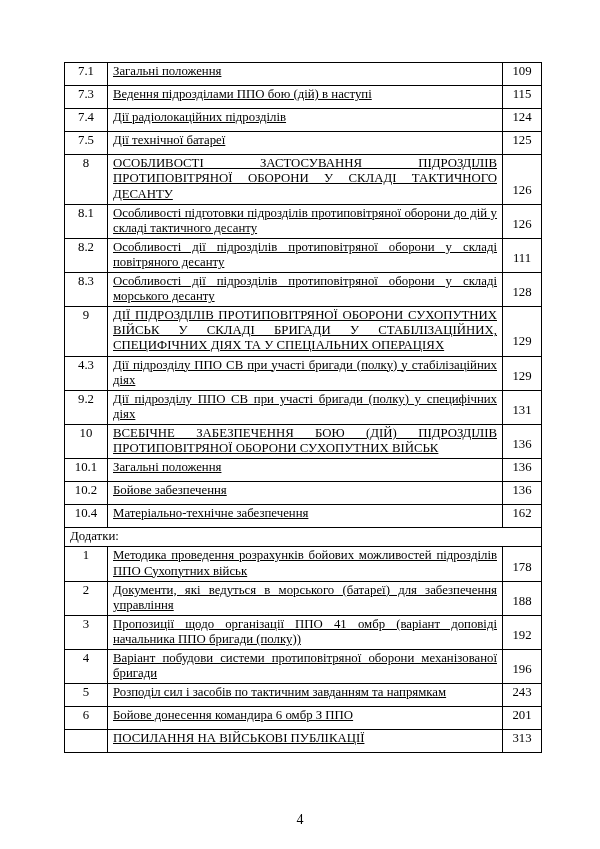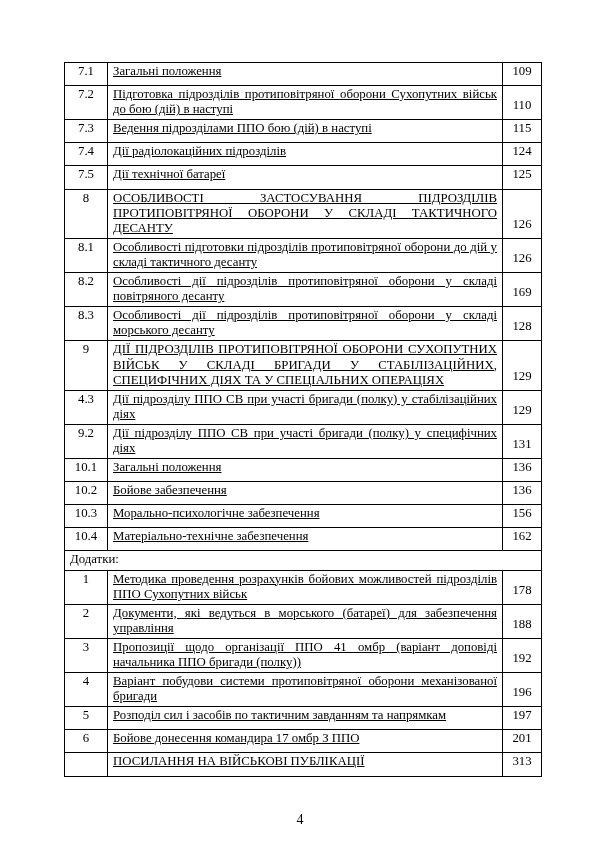--- a/index.html
+++ b/index.html
@@ -68,25 +68,20 @@
 
 <div class="sheet">
   <table class="toc">
     <tbody id="toc-body">
         <tr>
           <td class="num">7.1</td>
           <td class="title">Загальні положення</td>
           <td class="page">109</td>
         </tr>
         <tr>
-          <td class="num">7.2</td>
-          <td class="title">Підготовка підрозділів протиповітряної оборони Сухопутних військ до бою (дій) в наступі</td>
-          <td class="page">110</td>
-        </tr>
-        <tr>
           <td class="num">7.3</td>
           <td class="title">Ведення підрозділами ППО бою (дій) в наступі</td>
           <td class="page">115</td>
         </tr>
         <tr>
           <td class="num">7.4</td>
           <td class="title">Дії радіолокаційних підрозділів</td>
           <td class="page">124</td>
         </tr>
         <tr>
@@ -100,21 +95,21 @@
           <td class="page">126</td>
         </tr>
         <tr>
           <td class="num">8.1</td>
           <td class="title">Особливості підготовки підрозділів протиповітряної оборони до дій у складі тактичного десанту</td>
           <td class="page">126</td>
         </tr>
         <tr>
           <td class="num">8.2</td>
           <td class="title">Особливості дії підрозділів протиповітряної оборони у складі повітряного десанту</td>
-          <td class="page">169</td>
+          <td class="page">111</td>
         </tr>
         <tr>
           <td class="num">8.3</td>
           <td class="title">Особливості дії підрозділів протиповітряної оборони у складі морського десанту</td>
           <td class="page">128</td>
         </tr>
         <tr>
           <td class="num">9</td>
           <td class="title caps">ДІЇ ПІДРОЗДІЛІВ ПРОТИПОВІТРЯНОЇ ОБОРОНИ СУХОПУТНИХ ВІЙСЬК У СКЛАДІ БРИГАДИ У СТАБІЛІЗАЦІЙНИХ, СПЕЦИФІЧНИХ ДІЯХ ТА У СПЕЦІАЛЬНИХ ОПЕРАЦІЯХ</td>
           <td class="page">129</td>
@@ -123,33 +118,33 @@
           <td class="num">4.3</td>
           <td class="title">Дії підрозділу ППО СВ при участі бригади (полку) у стабілізаційних діях</td>
           <td class="page">129</td>
         </tr>
         <tr>
           <td class="num">9.2</td>
           <td class="title">Дії підрозділу ППО СВ при участі бригади (полку) у специфічних діях</td>
           <td class="page">131</td>
         </tr>
         <tr>
+          <td class="num">10</td>
+          <td class="title caps">ВСЕБІЧНЕ ЗАБЕЗПЕЧЕННЯ БОЮ (ДІЙ) ПІДРОЗДІЛІВ ПРОТИПОВІТРЯНОЇ ОБОРОНИ СУХОПУТНИХ ВІЙСЬК</td>
+          <td class="page">136</td>
+        </tr>
+        <tr>
           <td class="num">10.1</td>
           <td class="title">Загальні положення</td>
           <td class="page">136</td>
         </tr>
         <tr>
           <td class="num">10.2</td>
           <td class="title">Бойове забезпечення</td>
           <td class="page">136</td>
-        </tr>
-        <tr>
-          <td class="num">10.3</td>
-          <td class="title">Морально-психологічне забезпечення</td>
-          <td class="page">156</td>
         </tr>
         <tr>
           <td class="num">10.4</td>
           <td class="title">Матеріально-технічне забезпечення</td>
           <td class="page">162</td>
         </tr>
         <tr>
           <td colspan="3" class="section-cell">Додатки:</td>
         </tr>
         <tr>
@@ -168,25 +163,25 @@
           <td class="page">192</td>
         </tr>
         <tr>
           <td class="num">4</td>
           <td class="title">Варіант побудови системи протиповітряної оборони механізованої бригади</td>
           <td class="page">196</td>
         </tr>
         <tr>
           <td class="num">5</td>
           <td class="title">Розподіл сил і засобів по тактичним завданням та напрямкам</td>
-          <td class="page">197</td>
+          <td class="page">243</td>
         </tr>
         <tr>
           <td class="num">6</td>
-          <td class="title">Бойове донесення командира 17 омбр З ППО</td>
+          <td class="title">Бойове донесення командира 6 омбр З ППО</td>
           <td class="page">201</td>
         </tr>
         <tr>
           <td class="num"></td>
           <td class="title caps">ПОСИЛАННЯ НА ВІЙСЬКОВІ ПУБЛІКАЦІЇ</td>
           <td class="page">313</td>
         </tr>
       </tbody>
   </table>
   <div class="folio">4</div>

